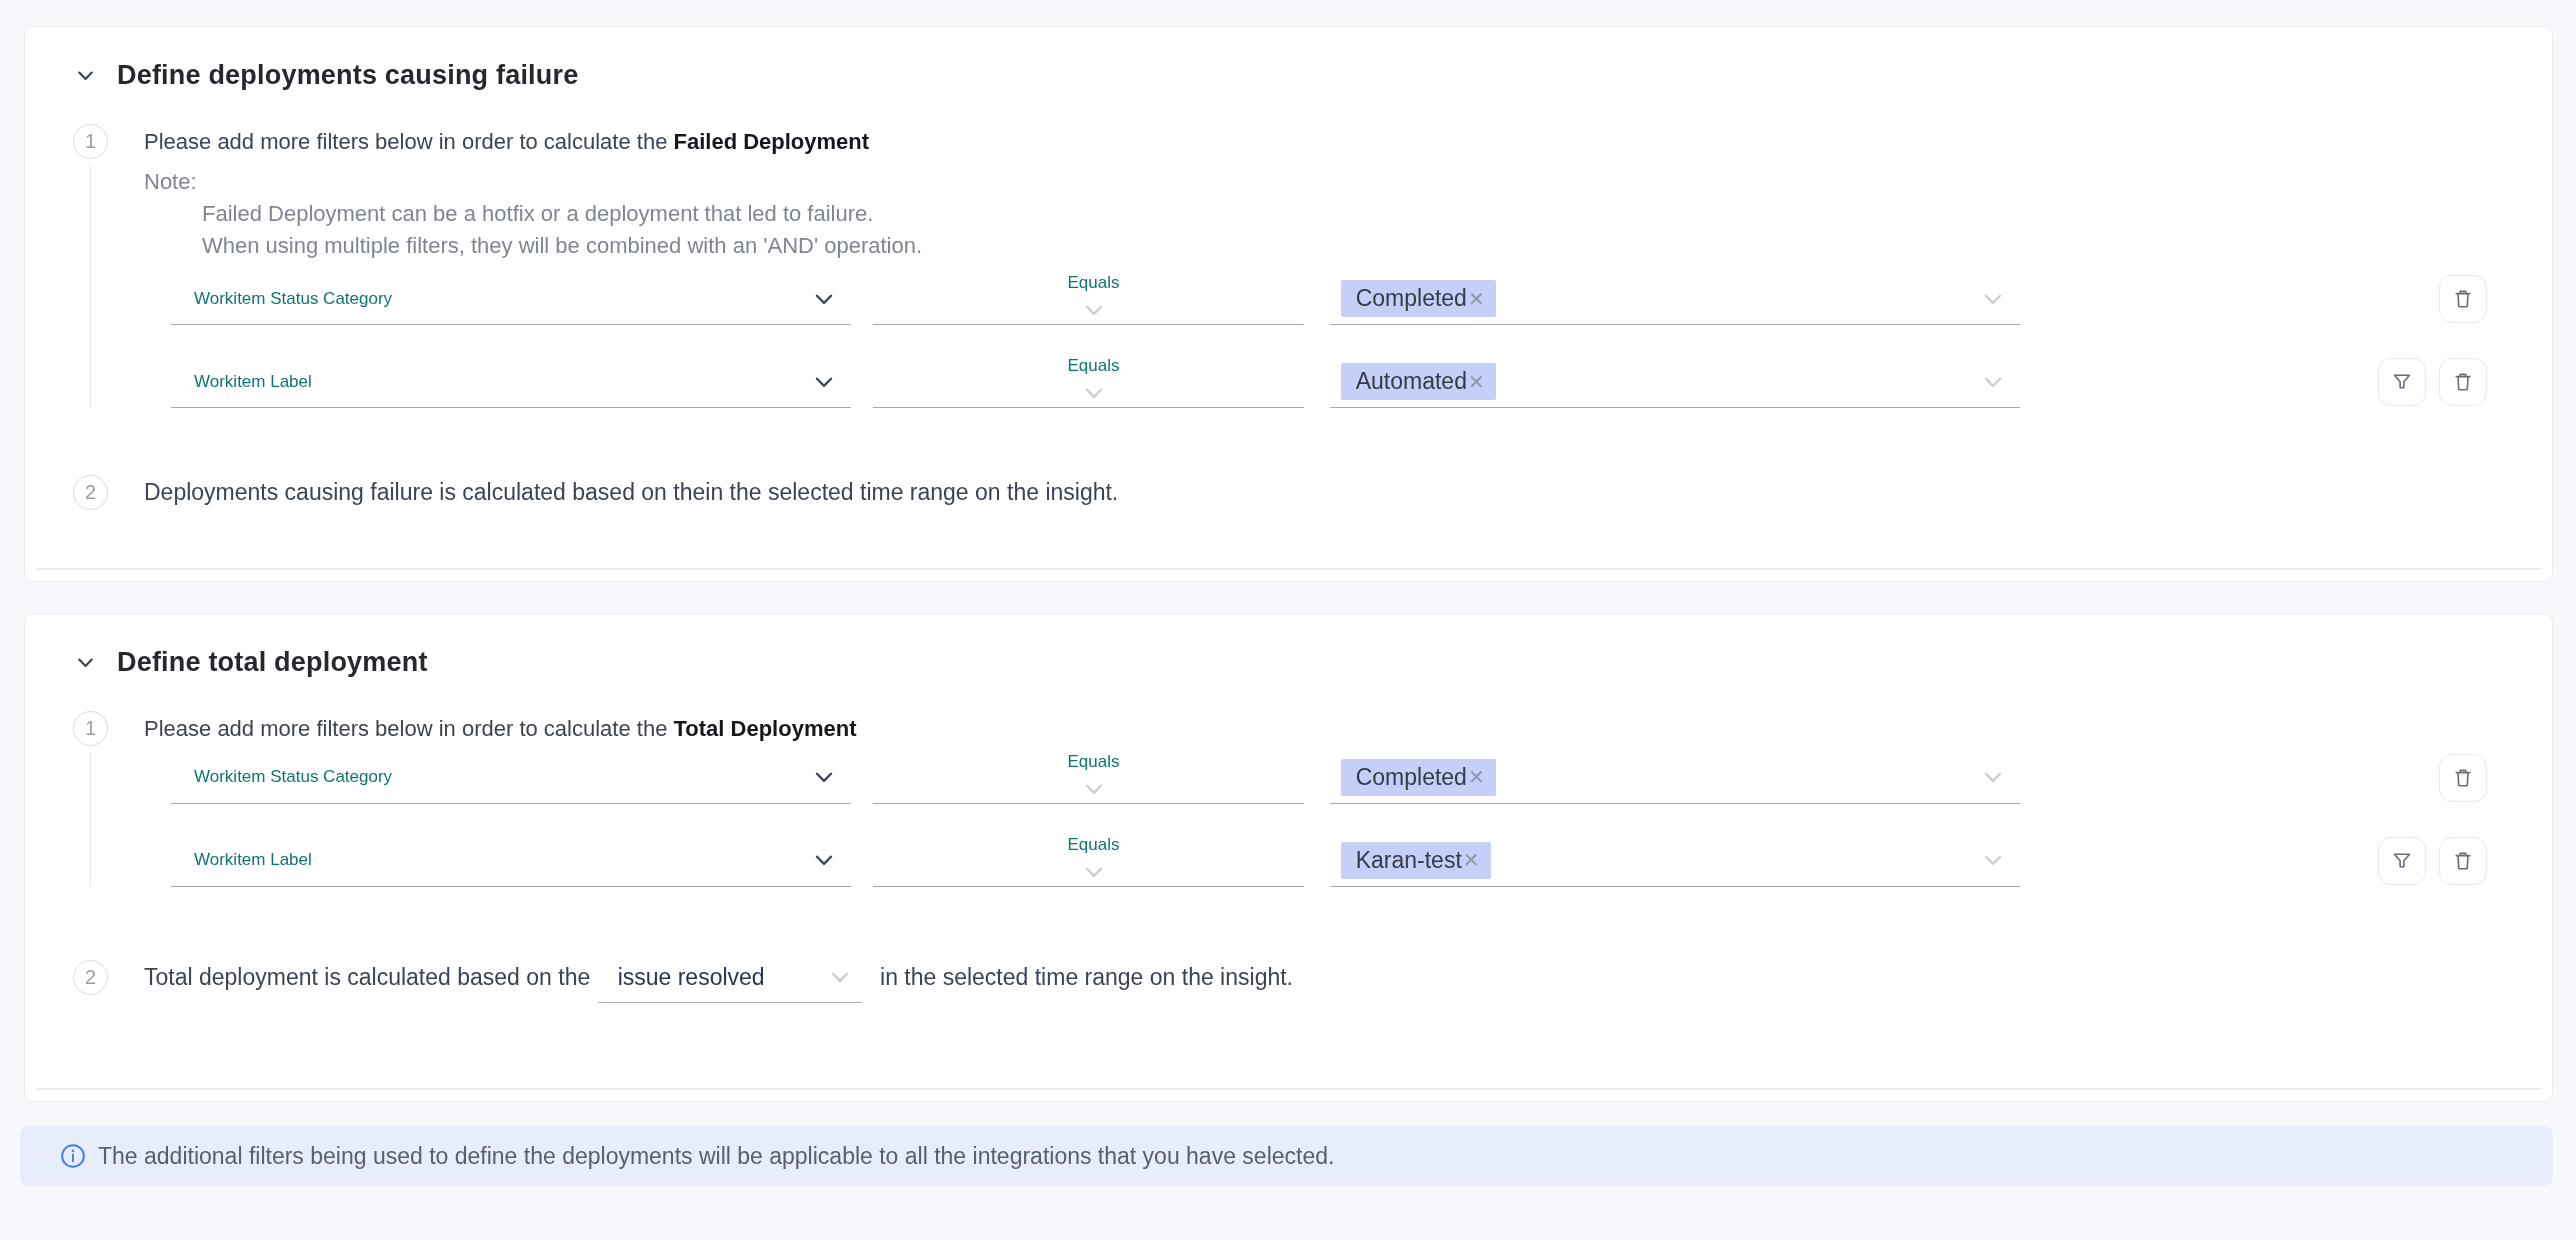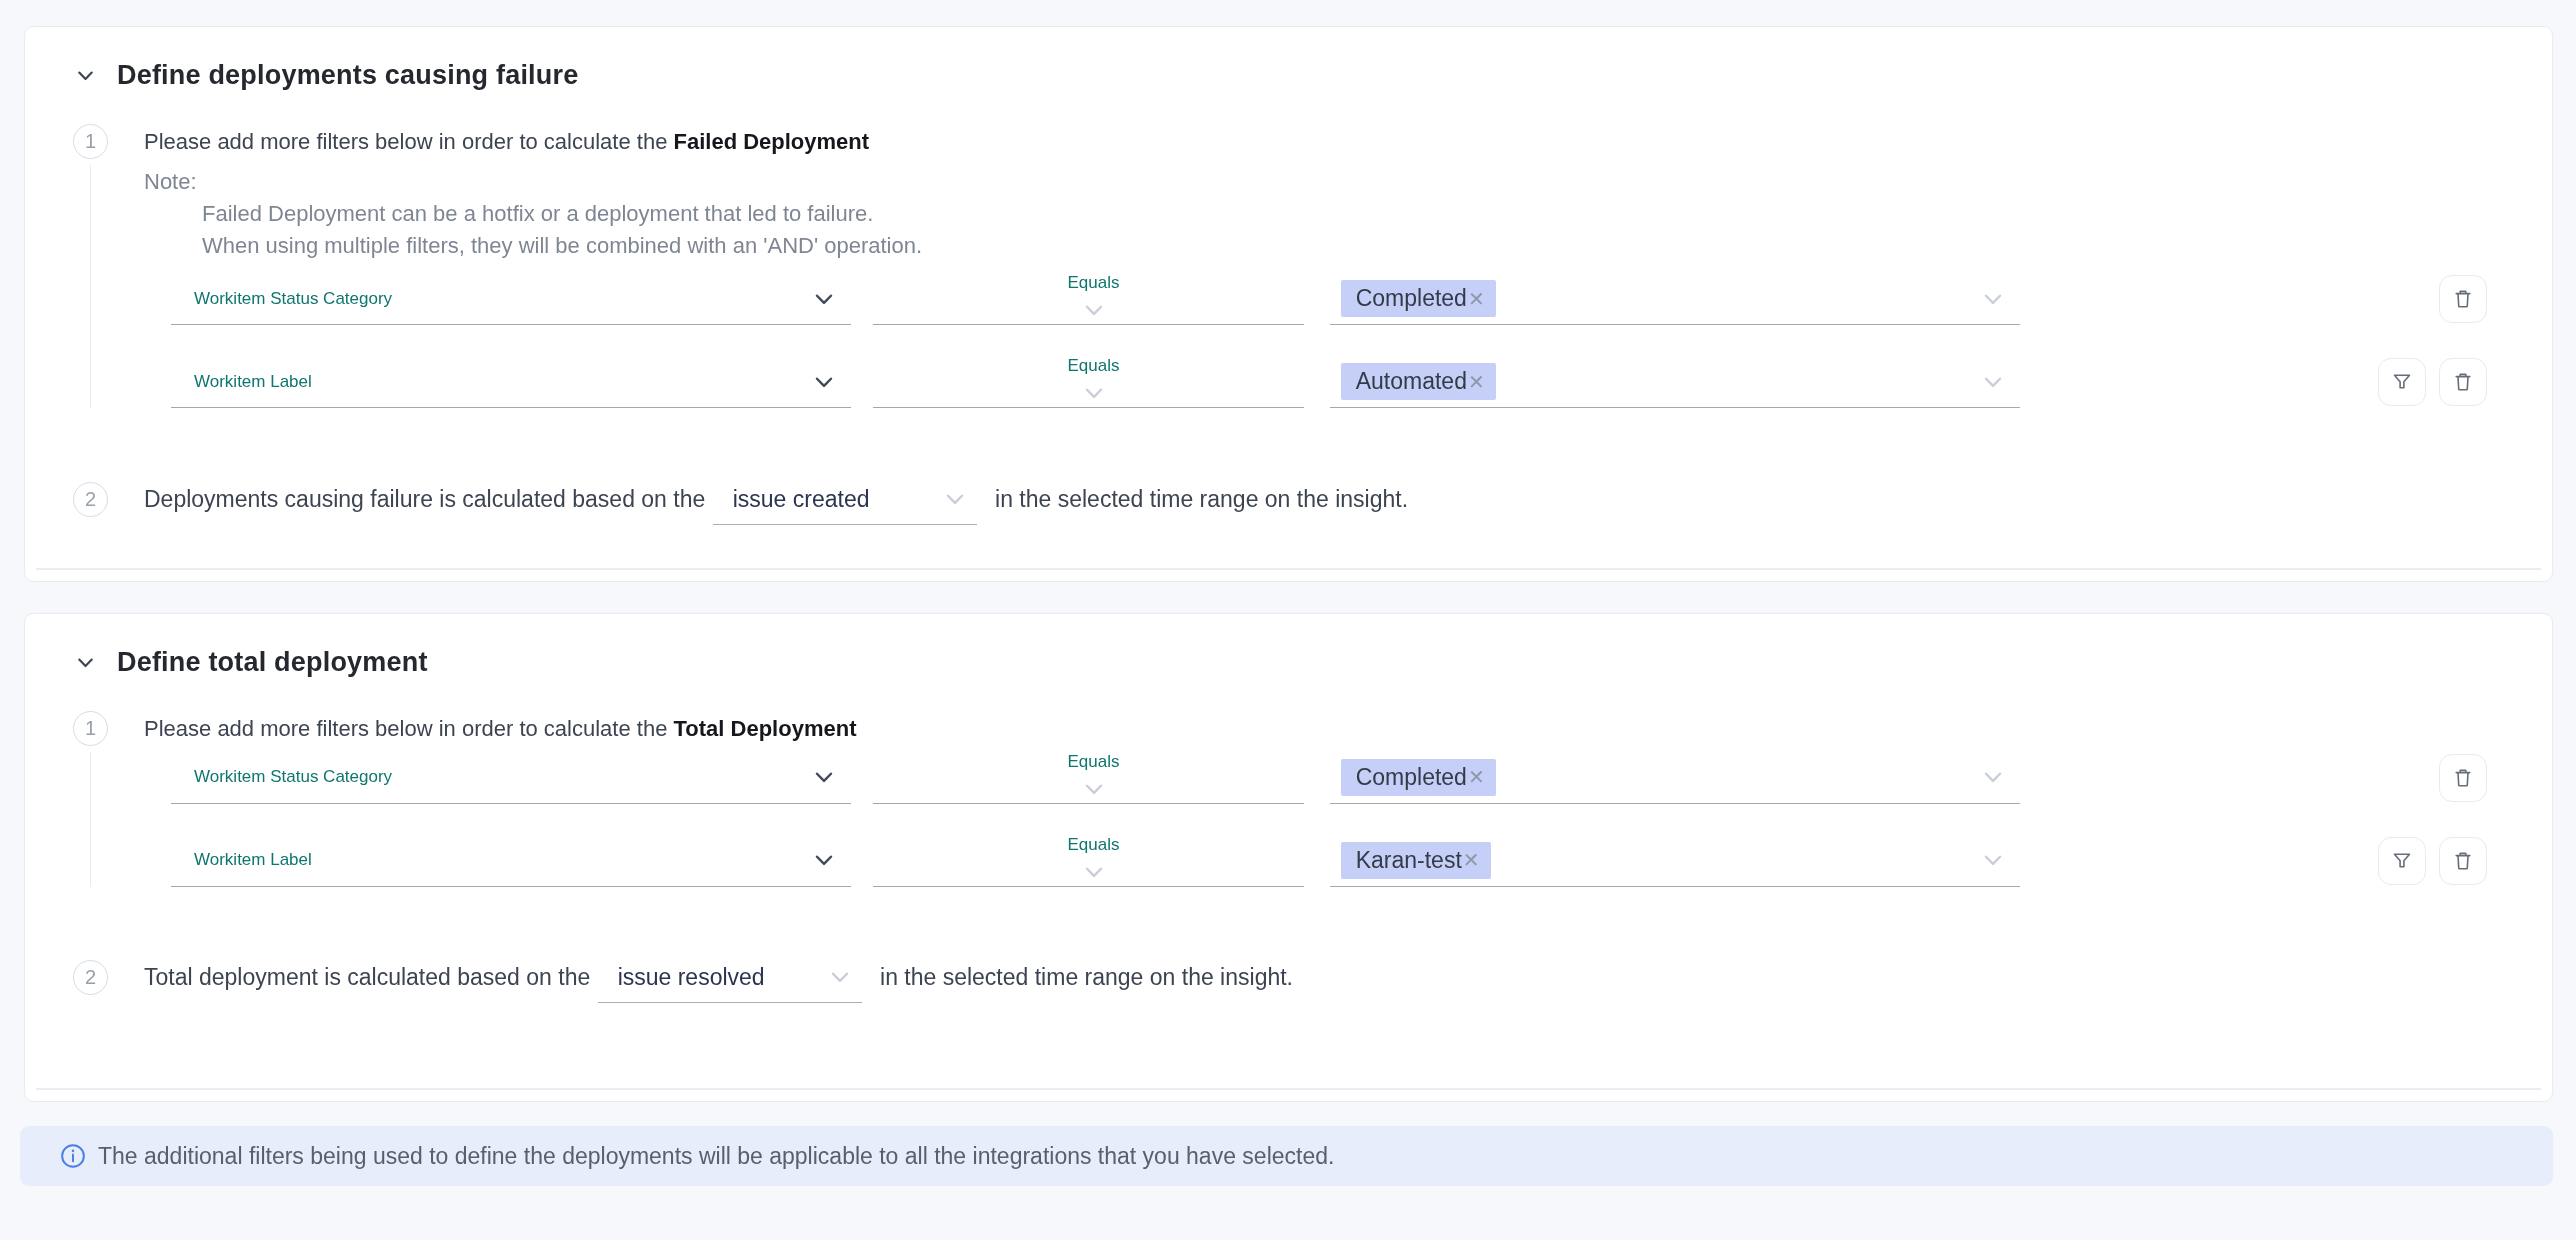--- a/index.html
+++ b/index.html
@@ -213,26 +213,20 @@
         </div>
       </div>
     </div>
 
     <div class="step step-2">
       <div class="badge-col">
         <div class="step-circle">2</div>
       </div>
       <div class="step2-content">
         <span>Deployments causing failure is calculated based on the</span>
-        <div class="inline-select">
-          <span class="select-value">issue created</span>
-          <svg class="chev chev-light" viewBox="0 0 30 30" width="28" height="28">
-              <use href="#i-chev"></use>
-            </svg>
-        </div>
         <span>in the selected time range on the insight.</span>
       </div>
     </div>
 
     <div class="footer-divider"></div>
   </section>
 
   <section class="card card-2">
     <div class="card-header">
       <svg class="chev-section" viewBox="0 0 27 27" width="25" height="25">

